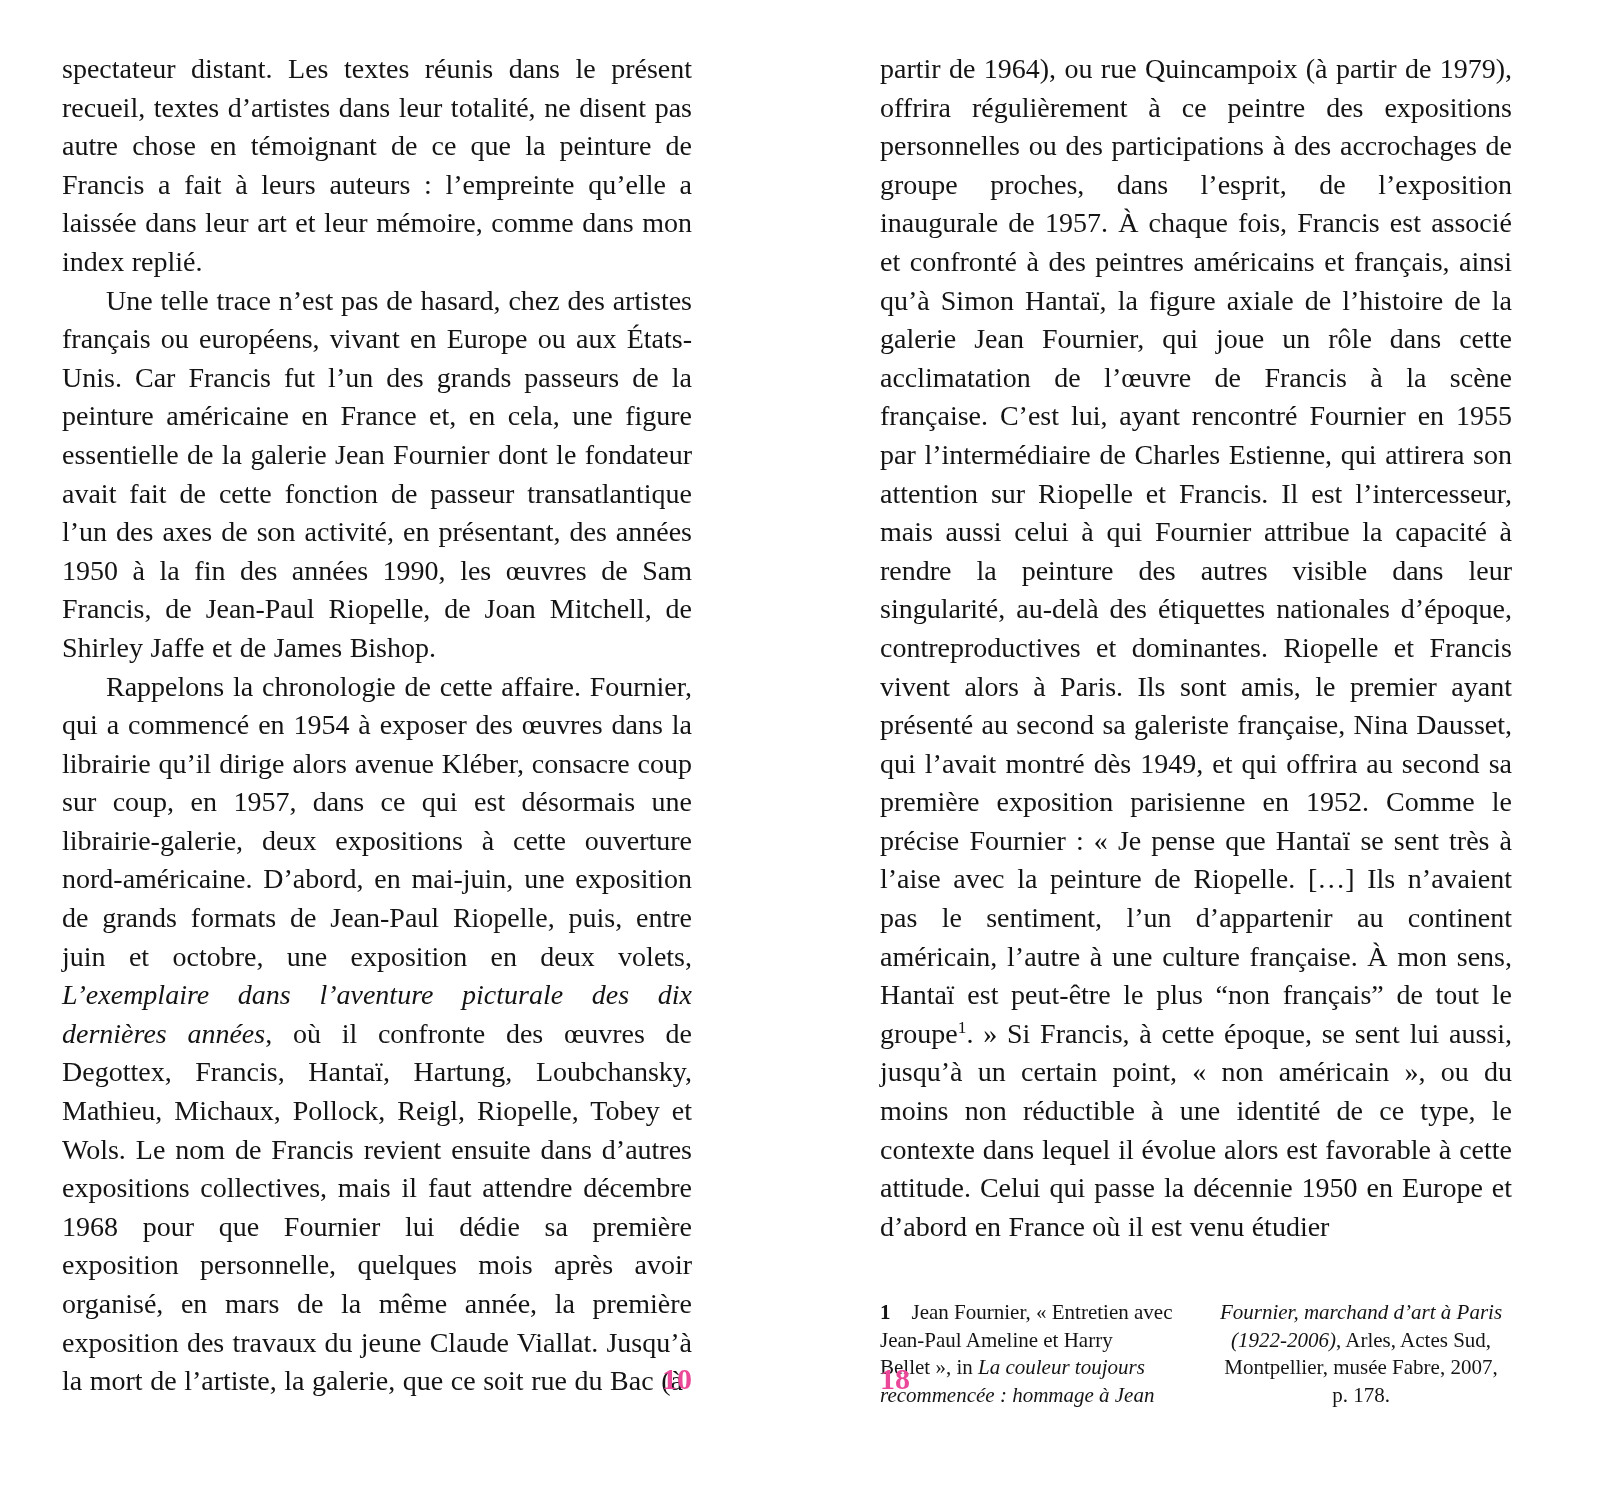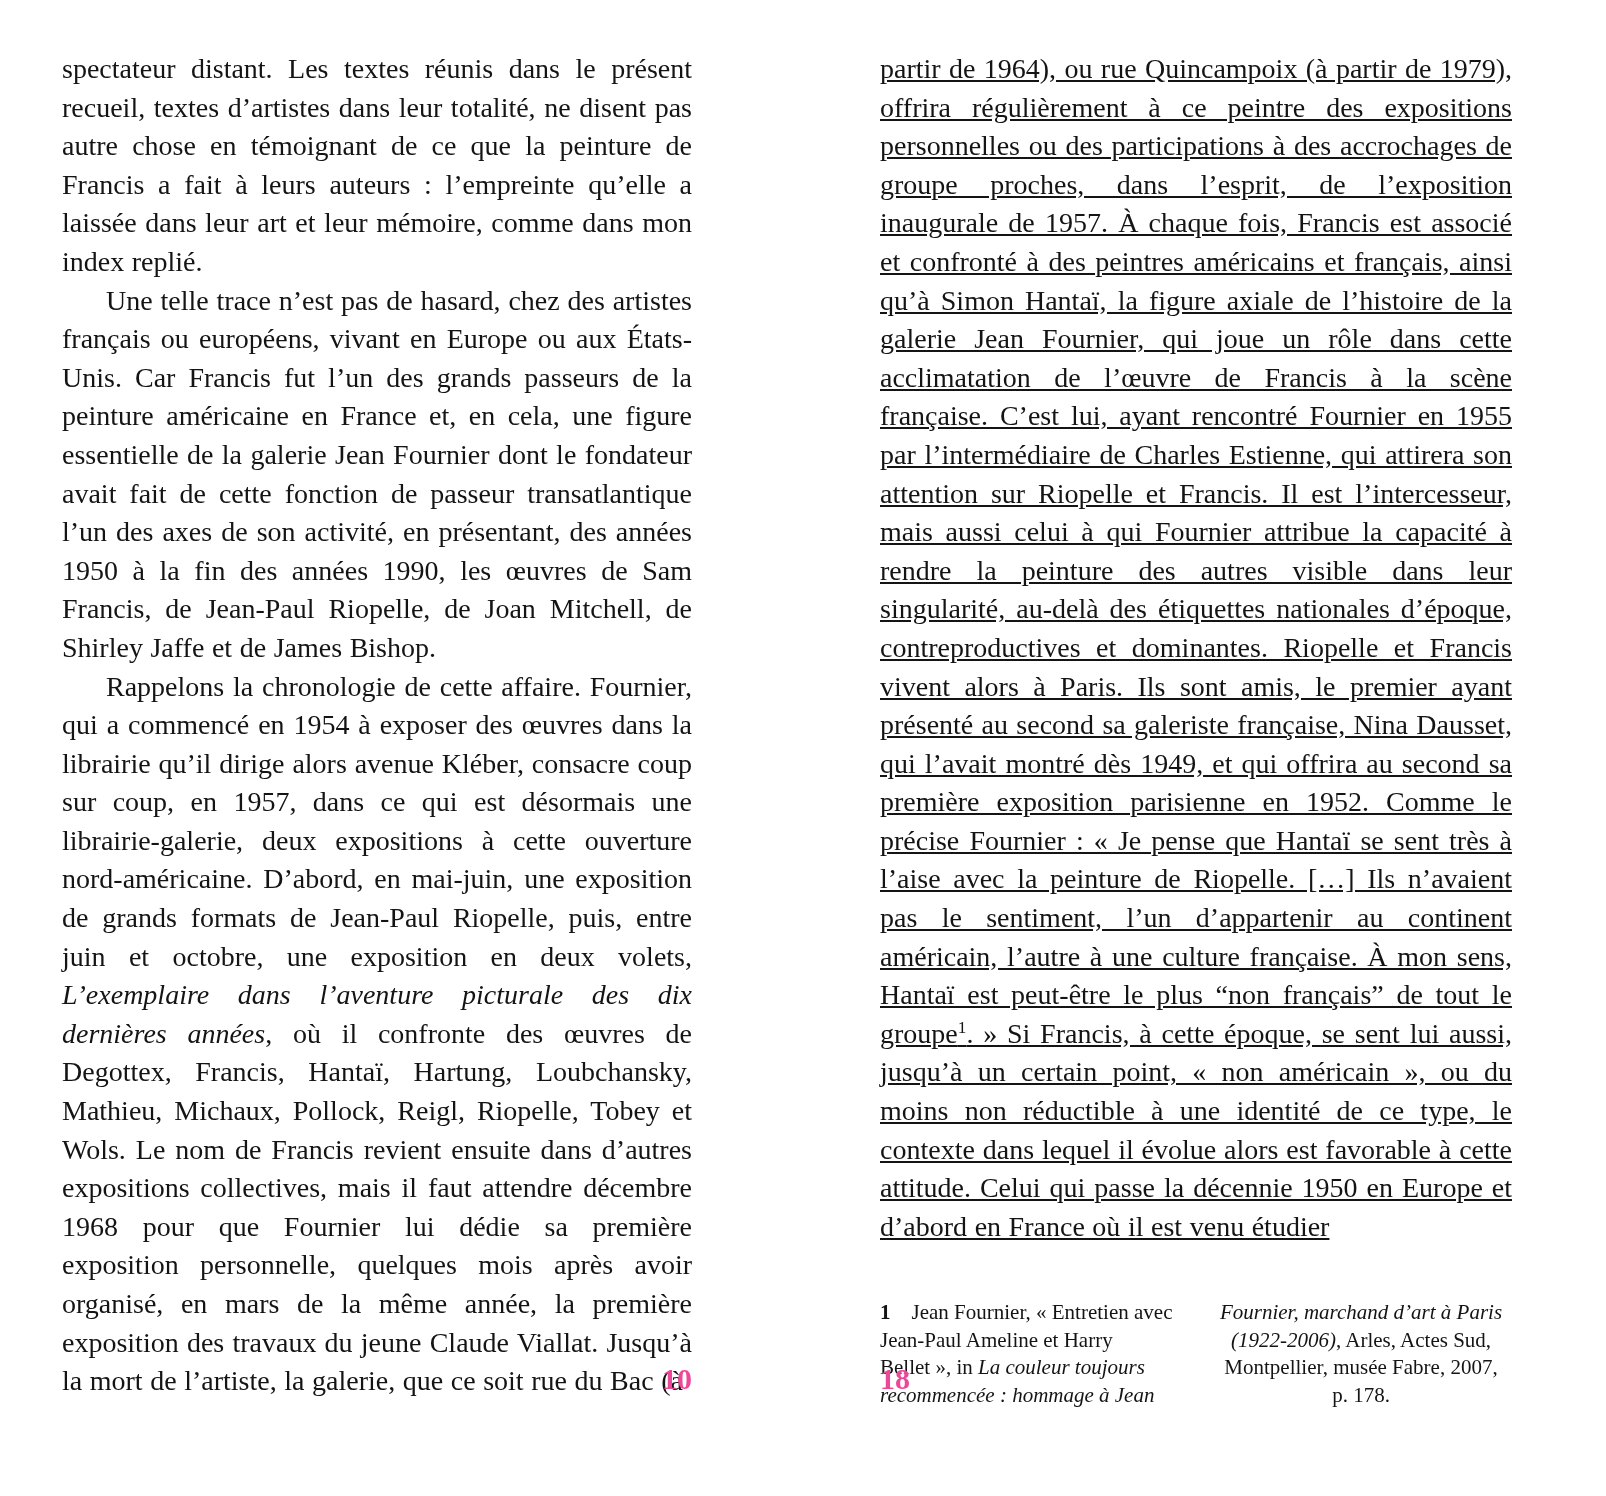--- a/index.html
+++ b/index.html
@@ -21,21 +21,21 @@
     position: absolute;
     top: 50px;
     font-size: 28px;
     line-height: 38.6px;
     text-align: justify;
     hyphens: auto;
     -webkit-hyphens: auto;
     word-spacing: 0.02em;
   }
   .text-left  { left: 62px;  width: 630px; }
-  .text-right { left: 880px; width: 632px; text-decoration: underline; }
+  .text-right { left: 880px; width: 632px; }
   .text-block p { margin: 0; }
   .text-block p.indent { text-indent: 44px; }
   em { }
   strong { font-weight: bold; }
   sup { font-size: 0.62em; vertical-align: super; line-height: 0; }
 
   .footnote {
     position: absolute;
     left: 880px;
     top: 1258px;

